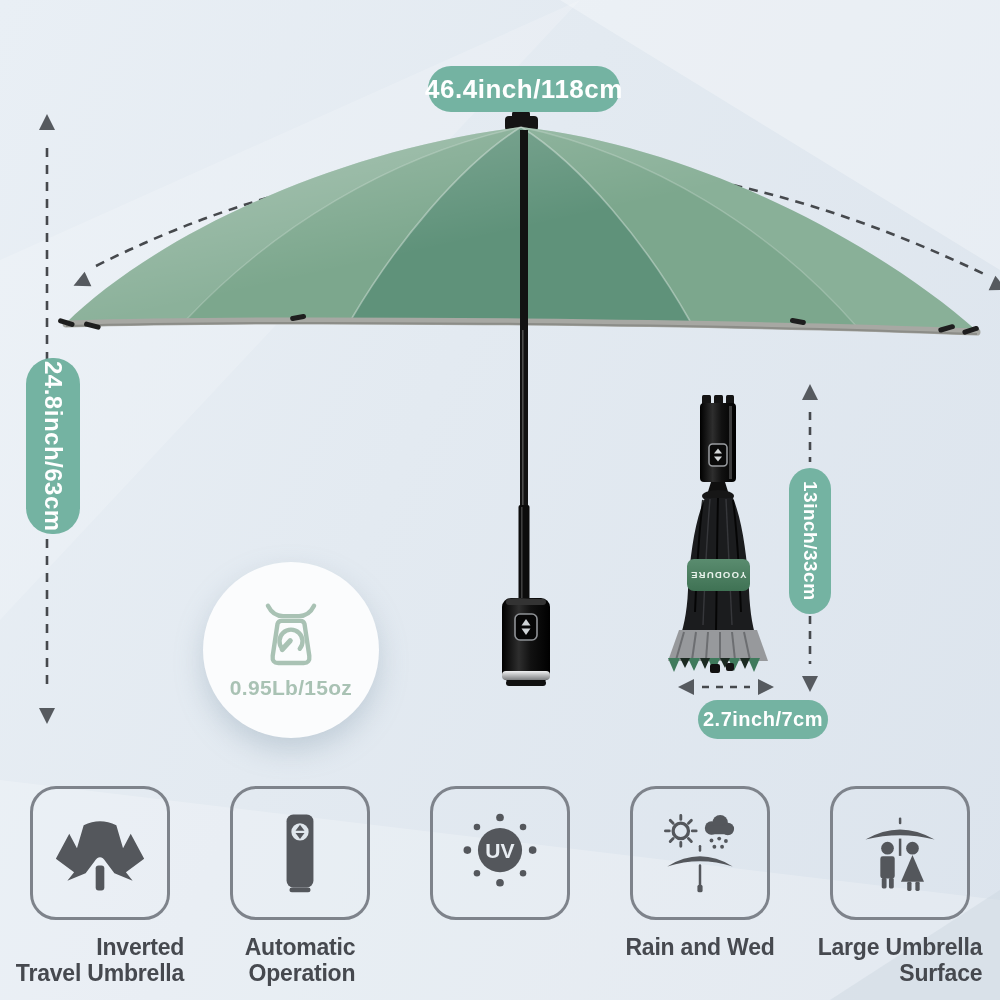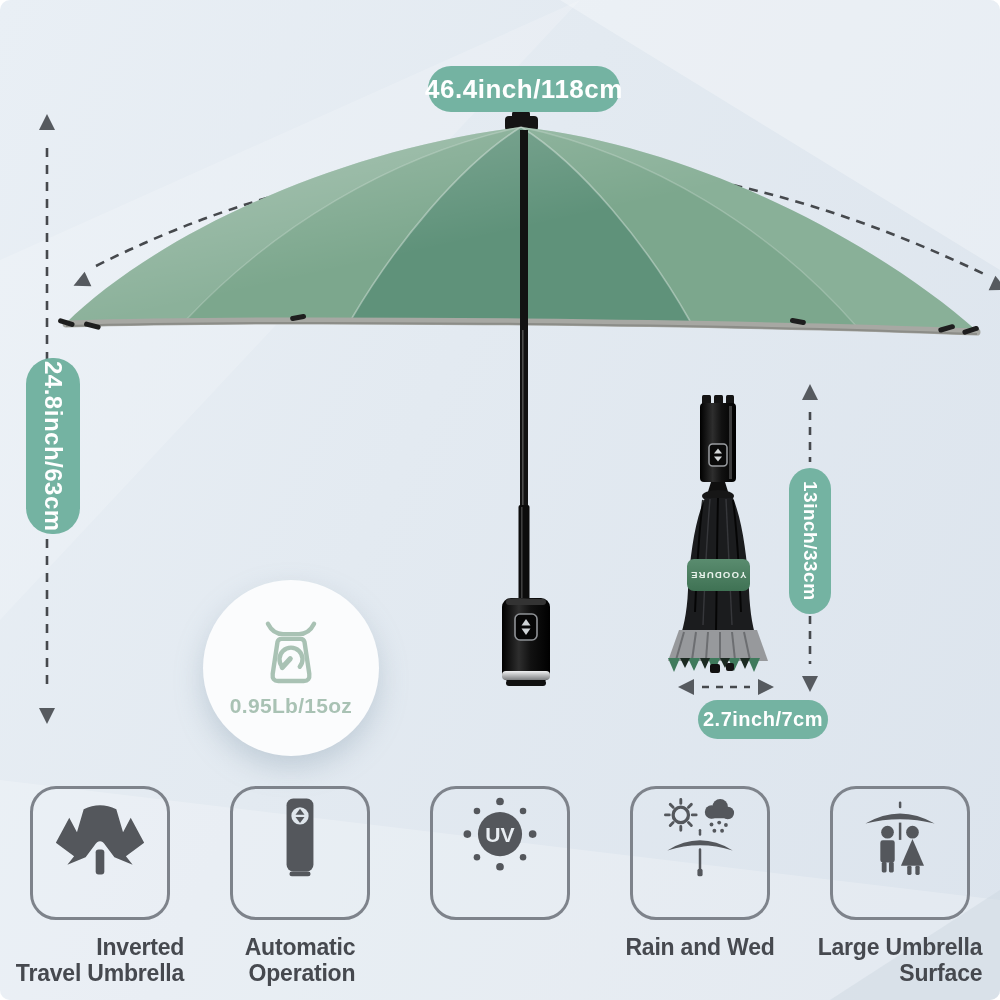--- a/index.html
+++ b/index.html
@@ -1,59 +1,58 @@
 <!DOCTYPE html>
 <html><head>
 <meta charset="utf-8">
 <style>
   html,body{margin:0;padding:0;}
   .stage{
     position:relative;width:1000px;height:1000px;overflow:hidden;
     background:linear-gradient(115deg,#e9eff5 0%,#e3eaf1 42%,#dce4ed 100%);
     font-family:"Liberation Sans",sans-serif;
-    border-radius:10px;
   }
   .facet{position:absolute;inset:0;pointer-events:none;}
   .facet1{background:rgba(255,255,255,.30);clip-path:polygon(56% 0,100% 0,100% 27%);}
   .facet2{background:rgba(255,255,255,.18);clip-path:polygon(0 26%,58% 0,0 62%);}
   .facet3{background:rgba(255,255,255,.22);clip-path:polygon(0 78%,100% 90%,100% 100%,0 100%);}
   .facet4{background:rgba(203,214,224,.45);clip-path:polygon(83% 100%,100% 89%,100% 100%);}
   .scene{position:absolute;left:0;top:0;z-index:1;}
   .pill{
     position:absolute;z-index:3;background:#74b3a2;color:#fff;font-weight:bold;
     display:flex;align-items:center;justify-content:center;letter-spacing:.5px;
   }
   .pill-h{border-radius:26px;}
   .pill-v{border-radius:26px;writing-mode:vertical-rl;}
   .pill-width-open{left:428px;top:66px;width:192px;height:46px;font-size:26px;}
   .pill-height-open{left:26px;top:358px;width:54px;height:176px;font-size:24px;}
   .pill-folded-height{left:789px;top:468px;width:42px;height:146px;font-size:19px;border-radius:21px;}
   .pill-folded-width{left:689px;top:700px;width:130px;height:39px;font-size:20px;margin-left:9px;}
   .weight-badge{
-    position:absolute;z-index:3;left:203px;top:580px;width:176px;height:176px;border-radius:50%;
+    position:absolute;z-index:3;left:203px;top:562px;width:176px;height:176px;border-radius:50%;
     background:#fbfcfd;box-shadow:0 12px 28px rgba(130,152,170,.35);
     display:flex;flex-direction:column;align-items:center;justify-content:center;
   }
   .weight-text{color:#a9c2b4;font-weight:bold;font-size:21px;margin-top:5px;letter-spacing:.3px;}
   .brand-band{
     position:absolute;z-index:3;left:687px;top:559px;width:63px;height:32px;
     background:linear-gradient(#5a8c6f,#3f7254);border-radius:7px;
     display:flex;align-items:center;justify-content:center;
   }
   .brand-band span{
     transform:rotate(180deg);color:#e9f2ec;font-weight:bold;font-size:9.5px;letter-spacing:1.2px;
   }
   .features{
     position:absolute;z-index:2;left:0;top:786px;width:1000px;
     display:grid;grid-template-columns:repeat(5,1fr);
   }
   .feature{display:flex;flex-direction:column;align-items:center;}
   .icon-box{
     width:134px;height:128px;border:3px solid #7e838b;border-radius:26px;
-    display:flex;justify-content:center;
+    display:flex;align-items:center;justify-content:center;
   }
   .icon-box svg{width:98px;height:96px;}
   .feature-label{
     margin-top:15px;font-size:23px;font-weight:bold;color:#46494f;text-align:right;
     line-height:1.12;white-space:pre-line;letter-spacing:-0.2px;
   }
 </style>
 </head>
 <body>
 

